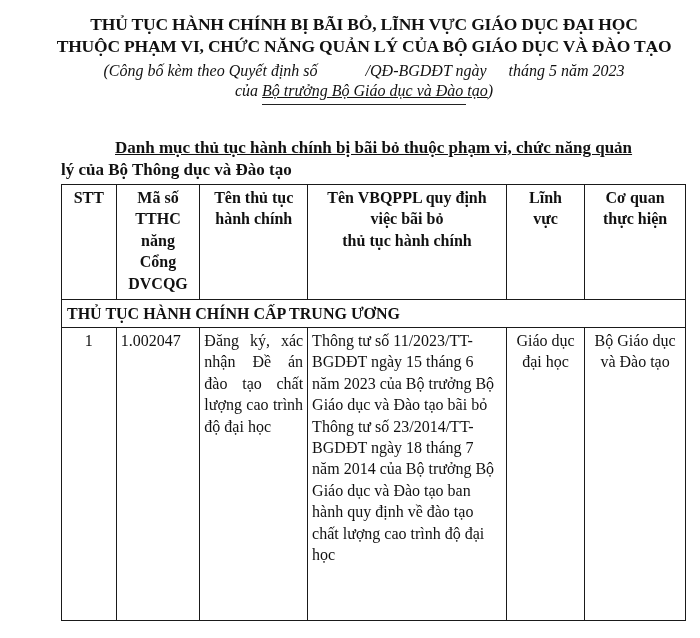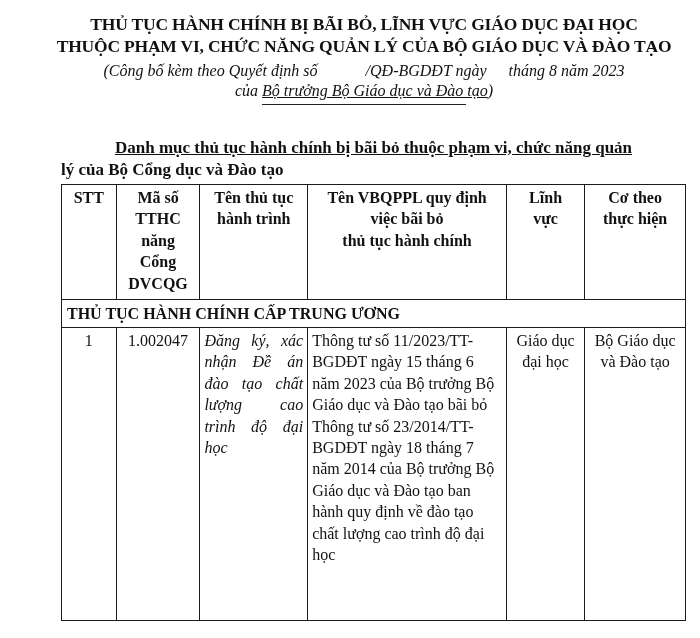--- a/index.html
+++ b/index.html
@@ -86,64 +86,64 @@
     .c-linh { width: 70px; }
     .c-co { width: 93px; }
     tr.section td {
       font-weight: bold;
       text-align: left;
       padding: 3px 4px 2px 5px;
       height: 22px;
     }
     tr.datarow td { height: 288px; }
     td.center { text-align: center; }
-    td.justify { text-align: justify; text-align-last: left; font-style: italic; }
+    td.justify { text-align: justify; text-align-last: left; }
     td.left { text-align: left; }
     td.stt { text-align: center; }
-    td.ma { text-align: center; }
+    td.ma { text-align: left; }
   </style>
 </head>
 <body>
 
 <div class="title l1">THỦ TỤC HÀNH CHÍNH BỊ BÃI BỎ, LĨNH VỰC GIÁO DỤC ĐẠI HỌC</div>
 <div class="title l2">THUỘC PHẠM VI, CHỨC NĂNG QUẢN LÝ CỦA BỘ GIÁO DỤC VÀ ĐÀO TẠO</div>
 
-<div class="subtitle s1"><span>(Công bố kèm theo Quyết định số</span><span class="gap1"></span><span>/QĐ-BGDĐT ngày</span><span class="gap2"></span><span>tháng 8 năm 2023</span></div>
+<div class="subtitle s1"><span>(Công bố kèm theo Quyết định số</span><span class="gap1"></span><span>/QĐ-BGDĐT ngày</span><span class="gap2"></span><span>tháng 5 năm 2023</span></div>
 <div class="subtitle s2"><span>của </span><span class="ul">Bộ trưởng Bộ Giáo dục và Đào tạo</span><span>)</span></div>
 <div class="rule"></div>
 
 <div class="heading h1">Danh mục thủ tục hành chính bị bãi bỏ thuộc phạm vi, chức năng quản</div>
-<div class="heading h2">lý của Bộ Cổng dục và Đào tạo</div>
+<div class="heading h2">lý của Bộ Thông dục và Đào tạo</div>
 
 <table class="main">
   <tbody>
       <tr>
     <th class="c-stt">STT</th>
     <th class="c-ma">
       <div>Mã số</div>
       <div>TTHC</div>
       <div>năng</div>
       <div>Cổng</div>
       <div>DVCQG</div>
     </th>
     <th class="c-ten">
       <div>Tên thủ tục</div>
-      <div>hành trình</div>
+      <div>hành chính</div>
     </th>
     <th class="c-vb">
       <div>Tên VBQPPL quy định</div>
       <div>việc bãi bỏ</div>
       <div>thủ tục hành chính</div>
     </th>
     <th class="c-linh">
       <div>Lĩnh</div>
       <div>vực</div>
     </th>
     <th class="c-co">
-      <div>Cơ theo</div>
+      <div>Cơ quan</div>
       <div>thực hiện</div>
     </th>
   </tr>
   <tr class="section">
     <td colspan="6">THỦ TỤC HÀNH CHÍNH CẤP TRUNG ƯƠNG</td>
   </tr>
   <tr class="datarow">
     <td class="stt">1</td>
     <td class="ma">1.002047</td>
     <td class="justify">Đăng ký, xác nhận Đề án đào tạo chất lượng cao trình độ đại học</td>

